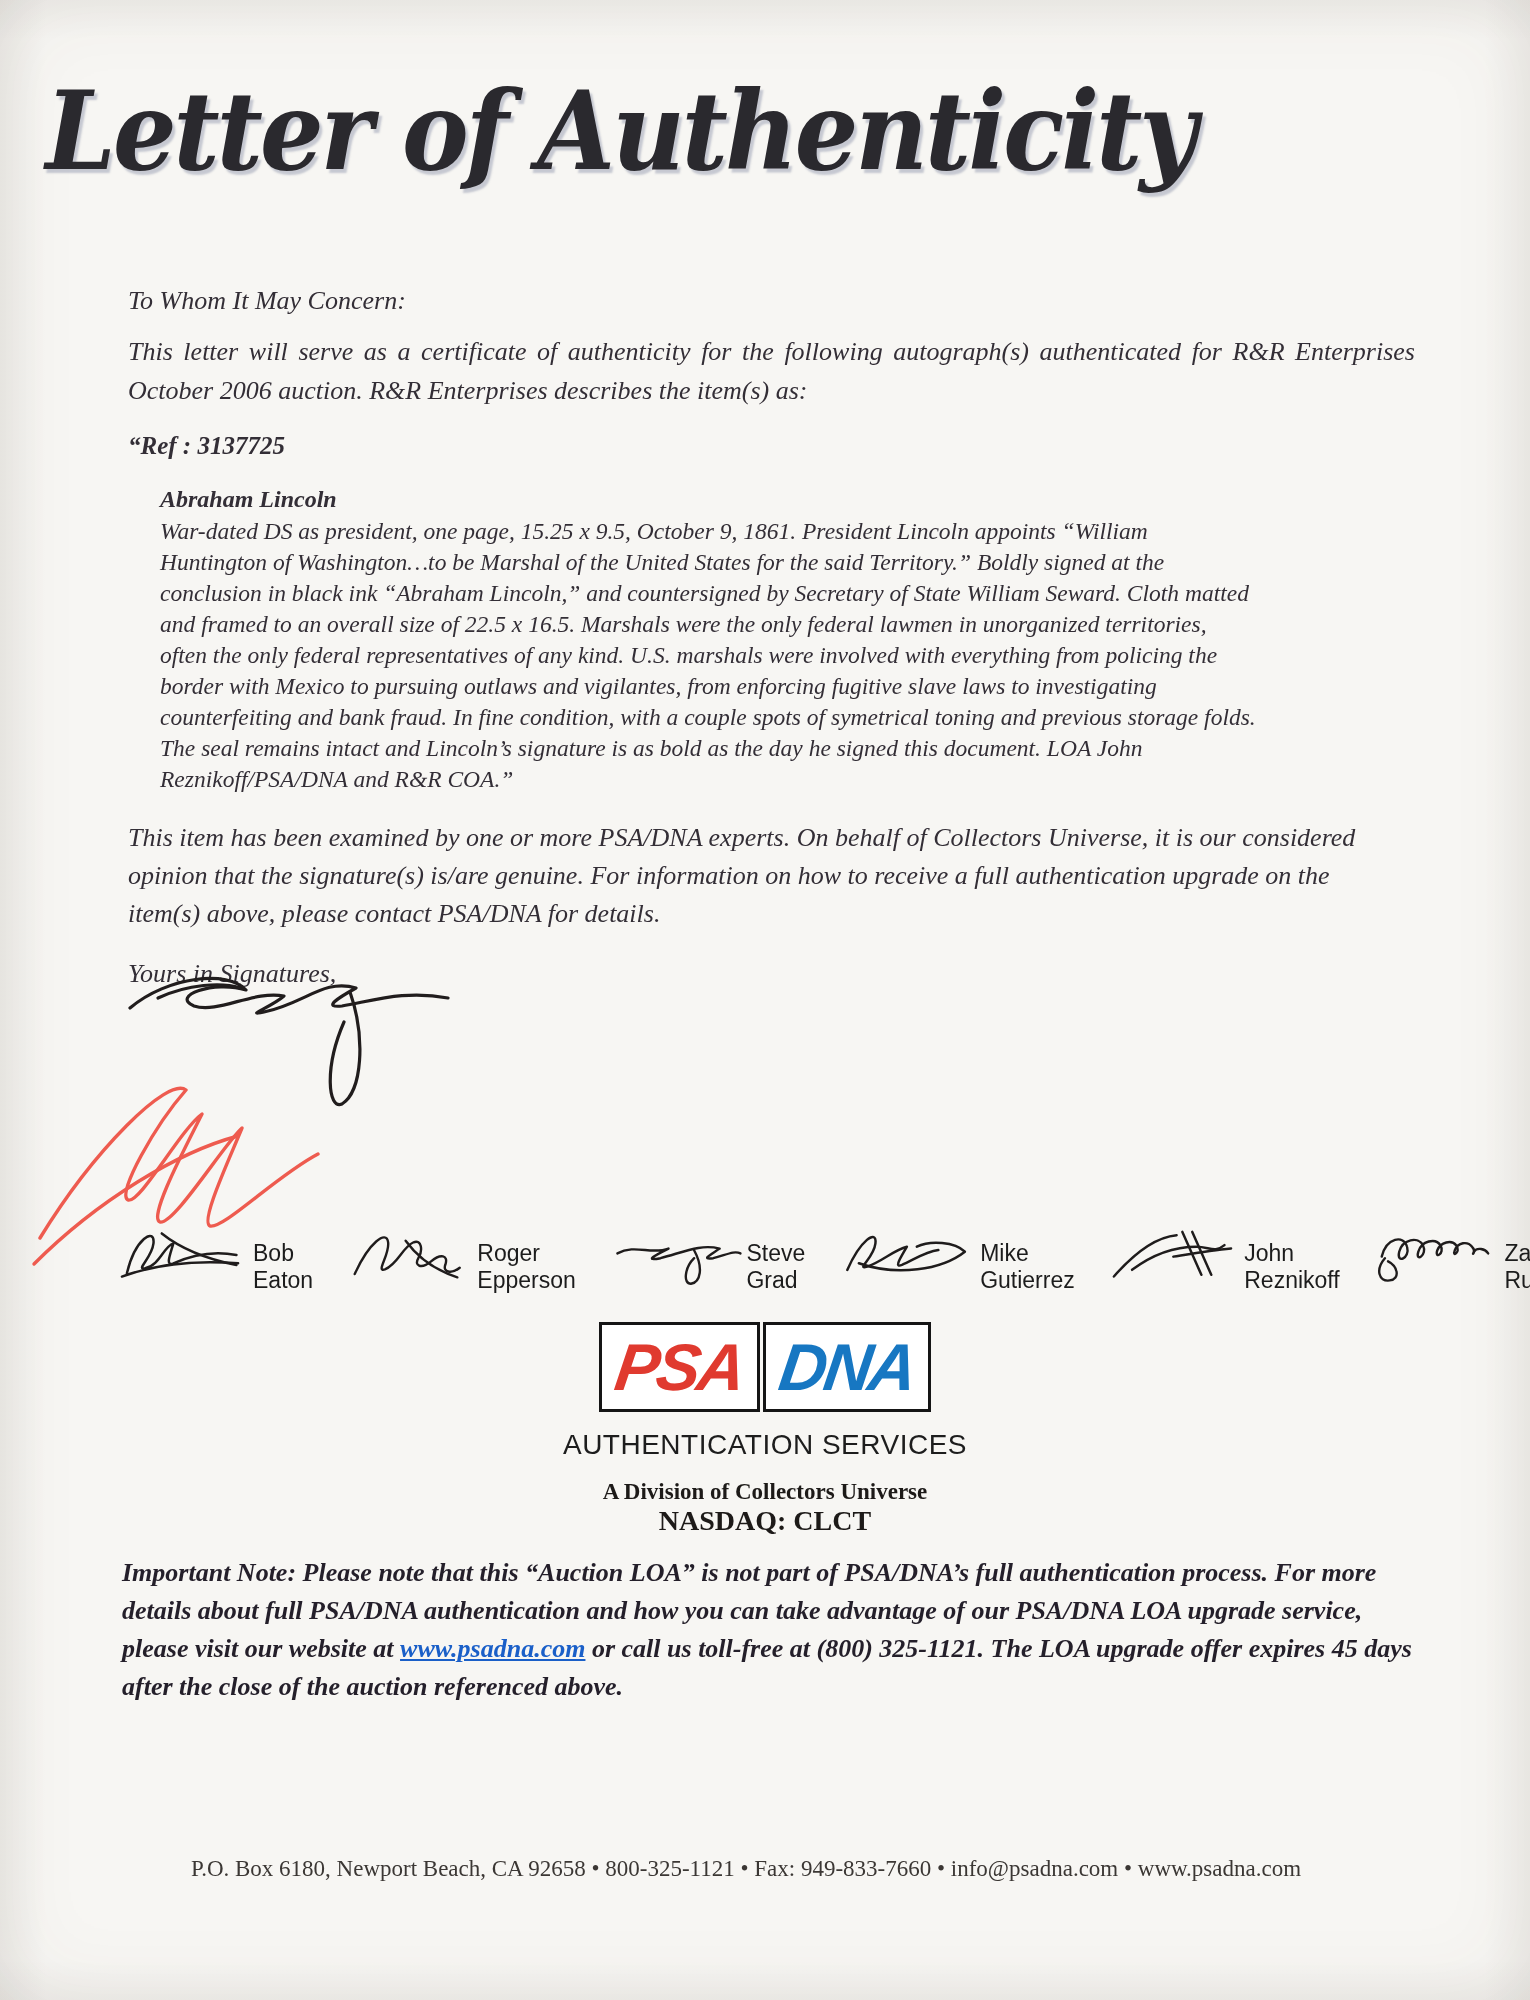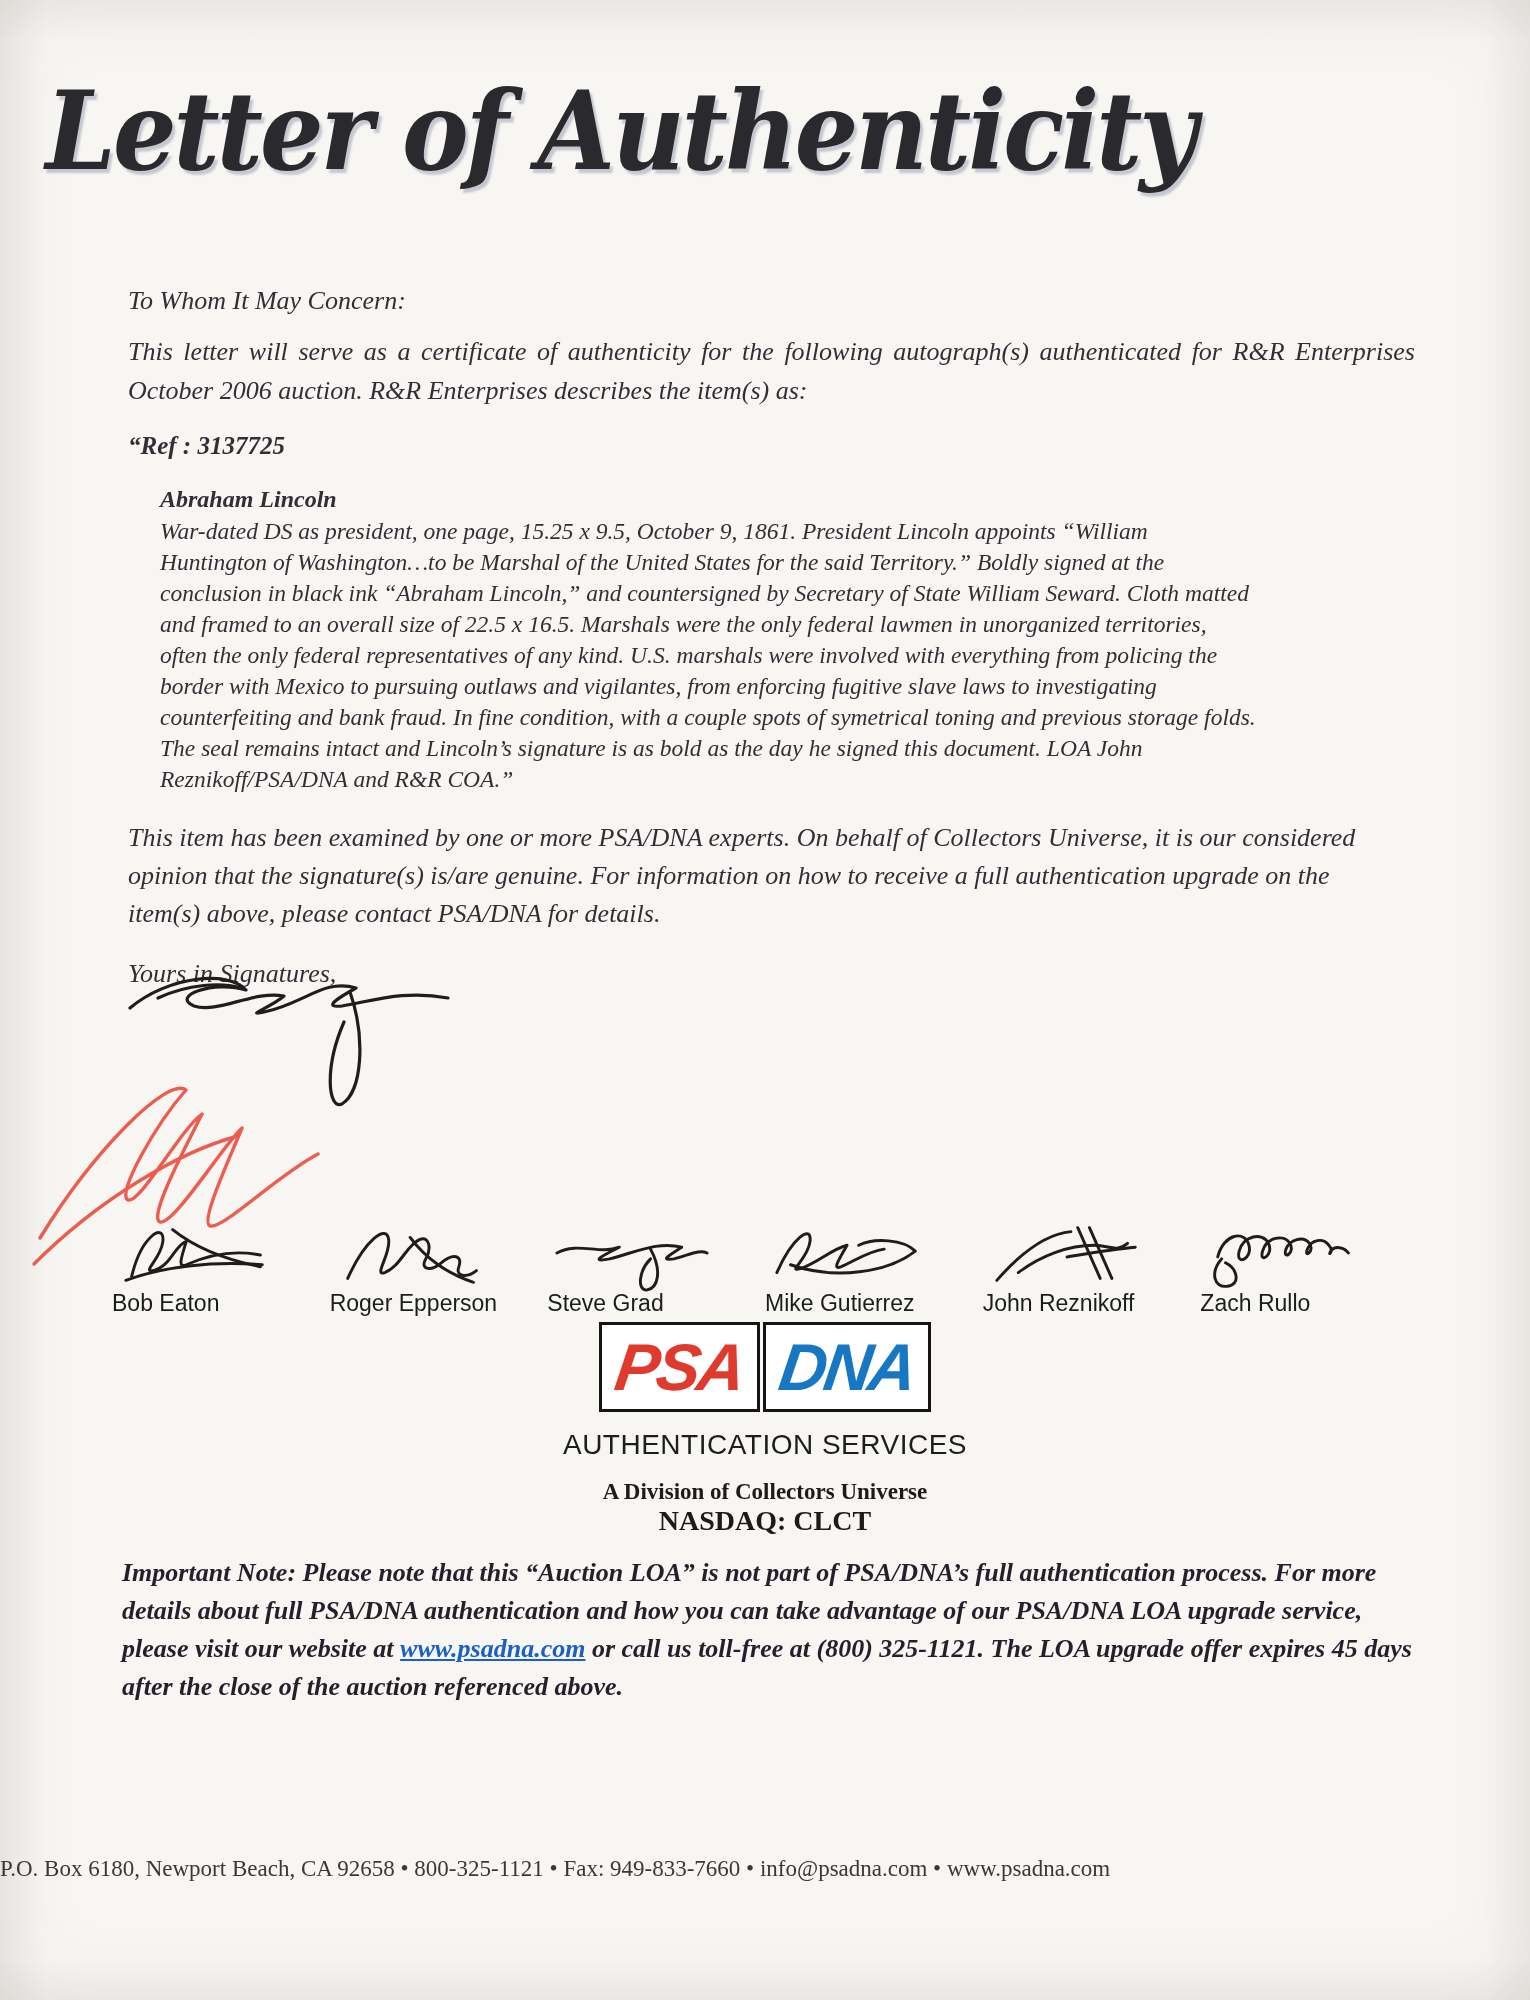--- a/index.html
+++ b/index.html
@@ -47,21 +47,21 @@
   .sig-red  { position:absolute; left:28px;  top:1032px; }
   .team-line {
     position:absolute; left:165px; top:1188px;
     font-family:"Liberation Sans", sans-serif;
     font-size:29px; color:#1b1b1b;
   }
   .signers {
     position:absolute; left:112px; top:1216px; width:1306px;
     display:flex;
   }
-  .signer { flex:1; display:flex; flex-direction:column; align-items:flex-start; }
+  .signer { flex:1; display:flex; flex-direction:row; align-items:flex-end; }
   .signer svg { display:block; }
   .signer-name {
     margin-top:-4px;
     font-family:"Liberation Sans", sans-serif;
     font-size:23px; color:#1c1c1c;
   }
 
   .logo-block {
     position:absolute; top:1322px; left:0; width:1530px;
     display:flex; flex-direction:column; align-items:center;
@@ -87,21 +87,21 @@
   .logo-nasdaq  { margin-top:0; font-weight:bold; font-size:28px; color:#1d1a18; }
 
   .note {
     position:absolute; left:122px; top:1554px; width:1302px;
     font-style:italic; font-weight:bold;
     font-size:26px; line-height:38px; color:#241f2a;
   }
   .note a { color:#1a5fc8; text-decoration:underline; cursor:pointer; }
   .footer {
     position:absolute; top:1856px; left:0; width:1492px;
-    font-size:23px; color:#3b3734;
+    text-align:center; font-size:23px; color:#3b3734;
   }
   path { fill:none; stroke-linecap:round; stroke-linejoin:round; }
 </style>
 </head>
 <body>
 
 <div class="page">
 
   <div class="title">Letter of Authenticity</div>
 

